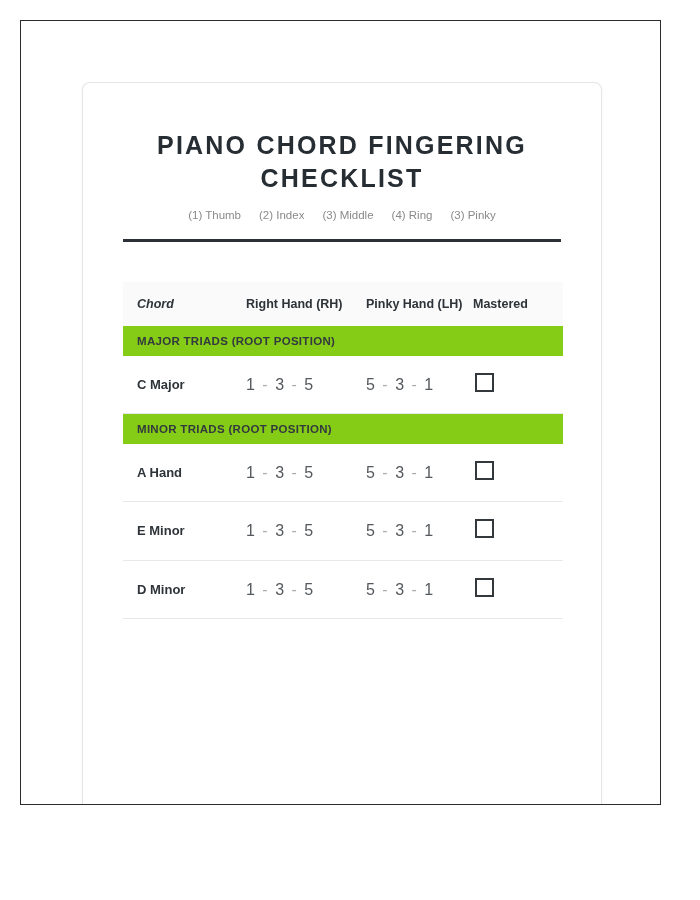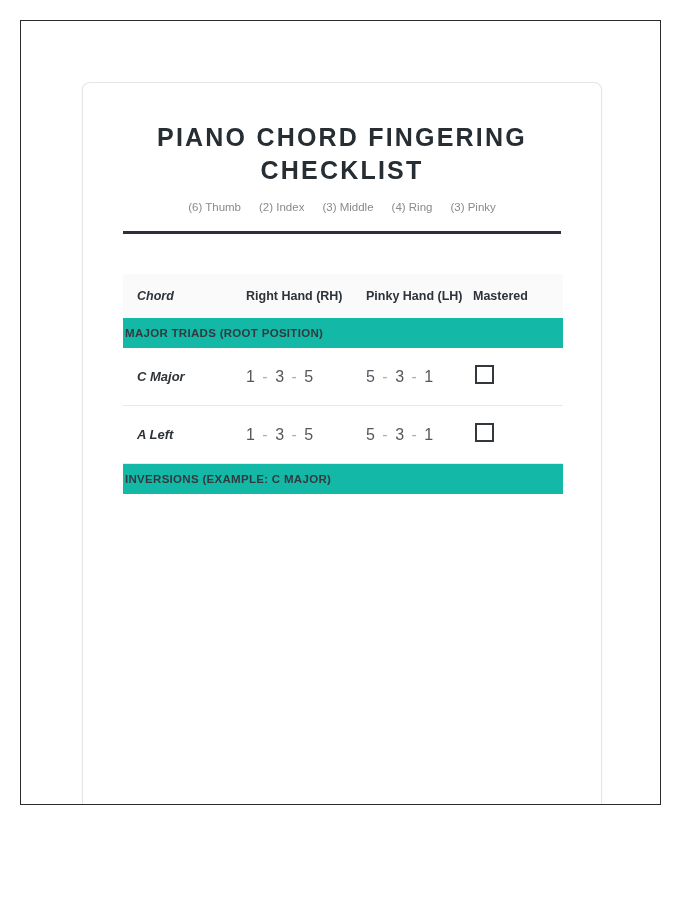--- a/index.html
+++ b/index.html
@@ -42,21 +42,21 @@
     box-shadow: 0 1px 3px rgba(0,0,0,0.05);
     overflow: hidden;
   }
 
   .card-inner {
     padding: 38px 40px 0 40px;
   }
 
   
   .doc-title {
-    margin: 0;
+    margin: 8px;
     font-size: 25px;
     font-weight: bold;
     letter-spacing: 2.2px;
     color: #262d33;
     text-align: center;
     line-height: 1.32;
     text-transform: uppercase;
   }
 
   .finger-legend {
@@ -95,42 +95,41 @@
     vertical-align: middle;
     line-height: 1.28;
     border: none;
   }
   .col-chord    { width: 123px; padding-left: 14px !important; font-style: italic; }
   .col-rh       { width: 120px; }
   .col-lh       { width: 107px; }
   .col-mastered { width: 90px;  }
 
   .section-band td {
-    background: #14b8a6;
+    background: #84cc16;
     font-size: 11.5px;
     font-weight: bold;
     color: #33393e;
     letter-spacing: 0.3px;
-    padding: 9px 0 9px 2px;
+    padding: 9px 0 9px 14px;
     text-transform: uppercase;
     border: none;
   }
 
   .chord-row td {
     border-bottom: 1px solid #e8e8e8;
     padding: 17px 0;
     vertical-align: middle;
     background: #ffffff;
   }
   .chord-row td.cell-chord {
     padding-left: 14px;
     font-size: 13px;
     font-weight: bold;
     color: #2d3338;
-    font-style: italic;
   }
   .chord-row td.cell-finger {
     font-size: 16px;
     color: #55595d;
     line-height: 1.45;
     word-spacing: 3px;
     padding-right: 8px;
   }
   .chord-row td.cell-finger .dash { color: #a9adb1; }
 
@@ -149,21 +148,21 @@
 </style>
 </head>
 <body>
 
 <div class="page-sheet">
   <div class="doc-card">
     <div class="card-inner">
 
       <h1 class="doc-title">PIANO CHORD FINGERING CHECKLIST</h1>
 
-      <div class="finger-legend"><span class="legend-item">(6) Thumb</span><span class="legend-item">(2) Index</span><span class="legend-item">(3) Middle</span><span class="legend-item">(4) Ring</span><span class="legend-item">(3) Pinky</span></div>
+      <div class="finger-legend"><span class="legend-item">(1) Thumb</span><span class="legend-item">(2) Index</span><span class="legend-item">(3) Middle</span><span class="legend-item">(4) Ring</span><span class="legend-item">(3) Pinky</span></div>
 
       <div class="header-rule"></div>
 
       <table class="chord-table">
         <colgroup>
           <col class="col-chord">
           <col class="col-rh">
           <col class="col-lh">
           <col class="col-mastered">
         </colgroup>
@@ -178,27 +177,39 @@
         <tbody id="table-body">
             <tr class="section-band">
               <td colspan="4">MAJOR TRIADS (ROOT POSITION)</td>
             </tr>
             <tr class="chord-row">
               <td class="cell-chord">C Major</td>
               <td class="cell-finger"><span>1</span> <span class="dash">-</span> <span>3</span> <span class="dash">-</span> <span>5</span></td>
               <td class="cell-finger"><span>5</span> <span class="dash">-</span> <span>3</span> <span class="dash">-</span> <span>1</span></td>
               <td class="cell-mastered"><span class="checkbox-mark"></span></td>
             </tr>
-            <tr class="chord-row">
-              <td class="cell-chord">A Left</td>
-              <td class="cell-finger"><span>1</span> <span class="dash">-</span> <span>3</span> <span class="dash">-</span> <span>5</span></td>
-              <td class="cell-finger"><span>5</span> <span class="dash">-</span> <span>3</span> <span class="dash">-</span> <span>1</span></td>
-              <td class="cell-mastered"><span class="checkbox-mark"></span></td>
-            </tr>
             <tr class="section-band">
-              <td colspan="4">INVERSIONS (EXAMPLE: C MAJOR)</td>
+              <td colspan="4">MINOR TRIADS (ROOT POSITION)</td>
+            </tr>
+            <tr class="chord-row">
+              <td class="cell-chord">A Hand</td>
+              <td class="cell-finger"><span>1</span> <span class="dash">-</span> <span>3</span> <span class="dash">-</span> <span>5</span></td>
+              <td class="cell-finger"><span>5</span> <span class="dash">-</span> <span>3</span> <span class="dash">-</span> <span>1</span></td>
+              <td class="cell-mastered"><span class="checkbox-mark"></span></td>
+            </tr>
+            <tr class="chord-row">
+              <td class="cell-chord">E Minor</td>
+              <td class="cell-finger"><span>1</span> <span class="dash">-</span> <span>3</span> <span class="dash">-</span> <span>5</span></td>
+              <td class="cell-finger"><span>5</span> <span class="dash">-</span> <span>3</span> <span class="dash">-</span> <span>1</span></td>
+              <td class="cell-mastered"><span class="checkbox-mark"></span></td>
+            </tr>
+            <tr class="chord-row">
+              <td class="cell-chord">D Minor</td>
+              <td class="cell-finger"><span>1</span> <span class="dash">-</span> <span>3</span> <span class="dash">-</span> <span>5</span></td>
+              <td class="cell-finger"><span>5</span> <span class="dash">-</span> <span>3</span> <span class="dash">-</span> <span>1</span></td>
+              <td class="cell-mastered"><span class="checkbox-mark"></span></td>
             </tr>
           </tbody>
       </table>
 
     </div>
   </div>
 </div>
 
 </body></html>

